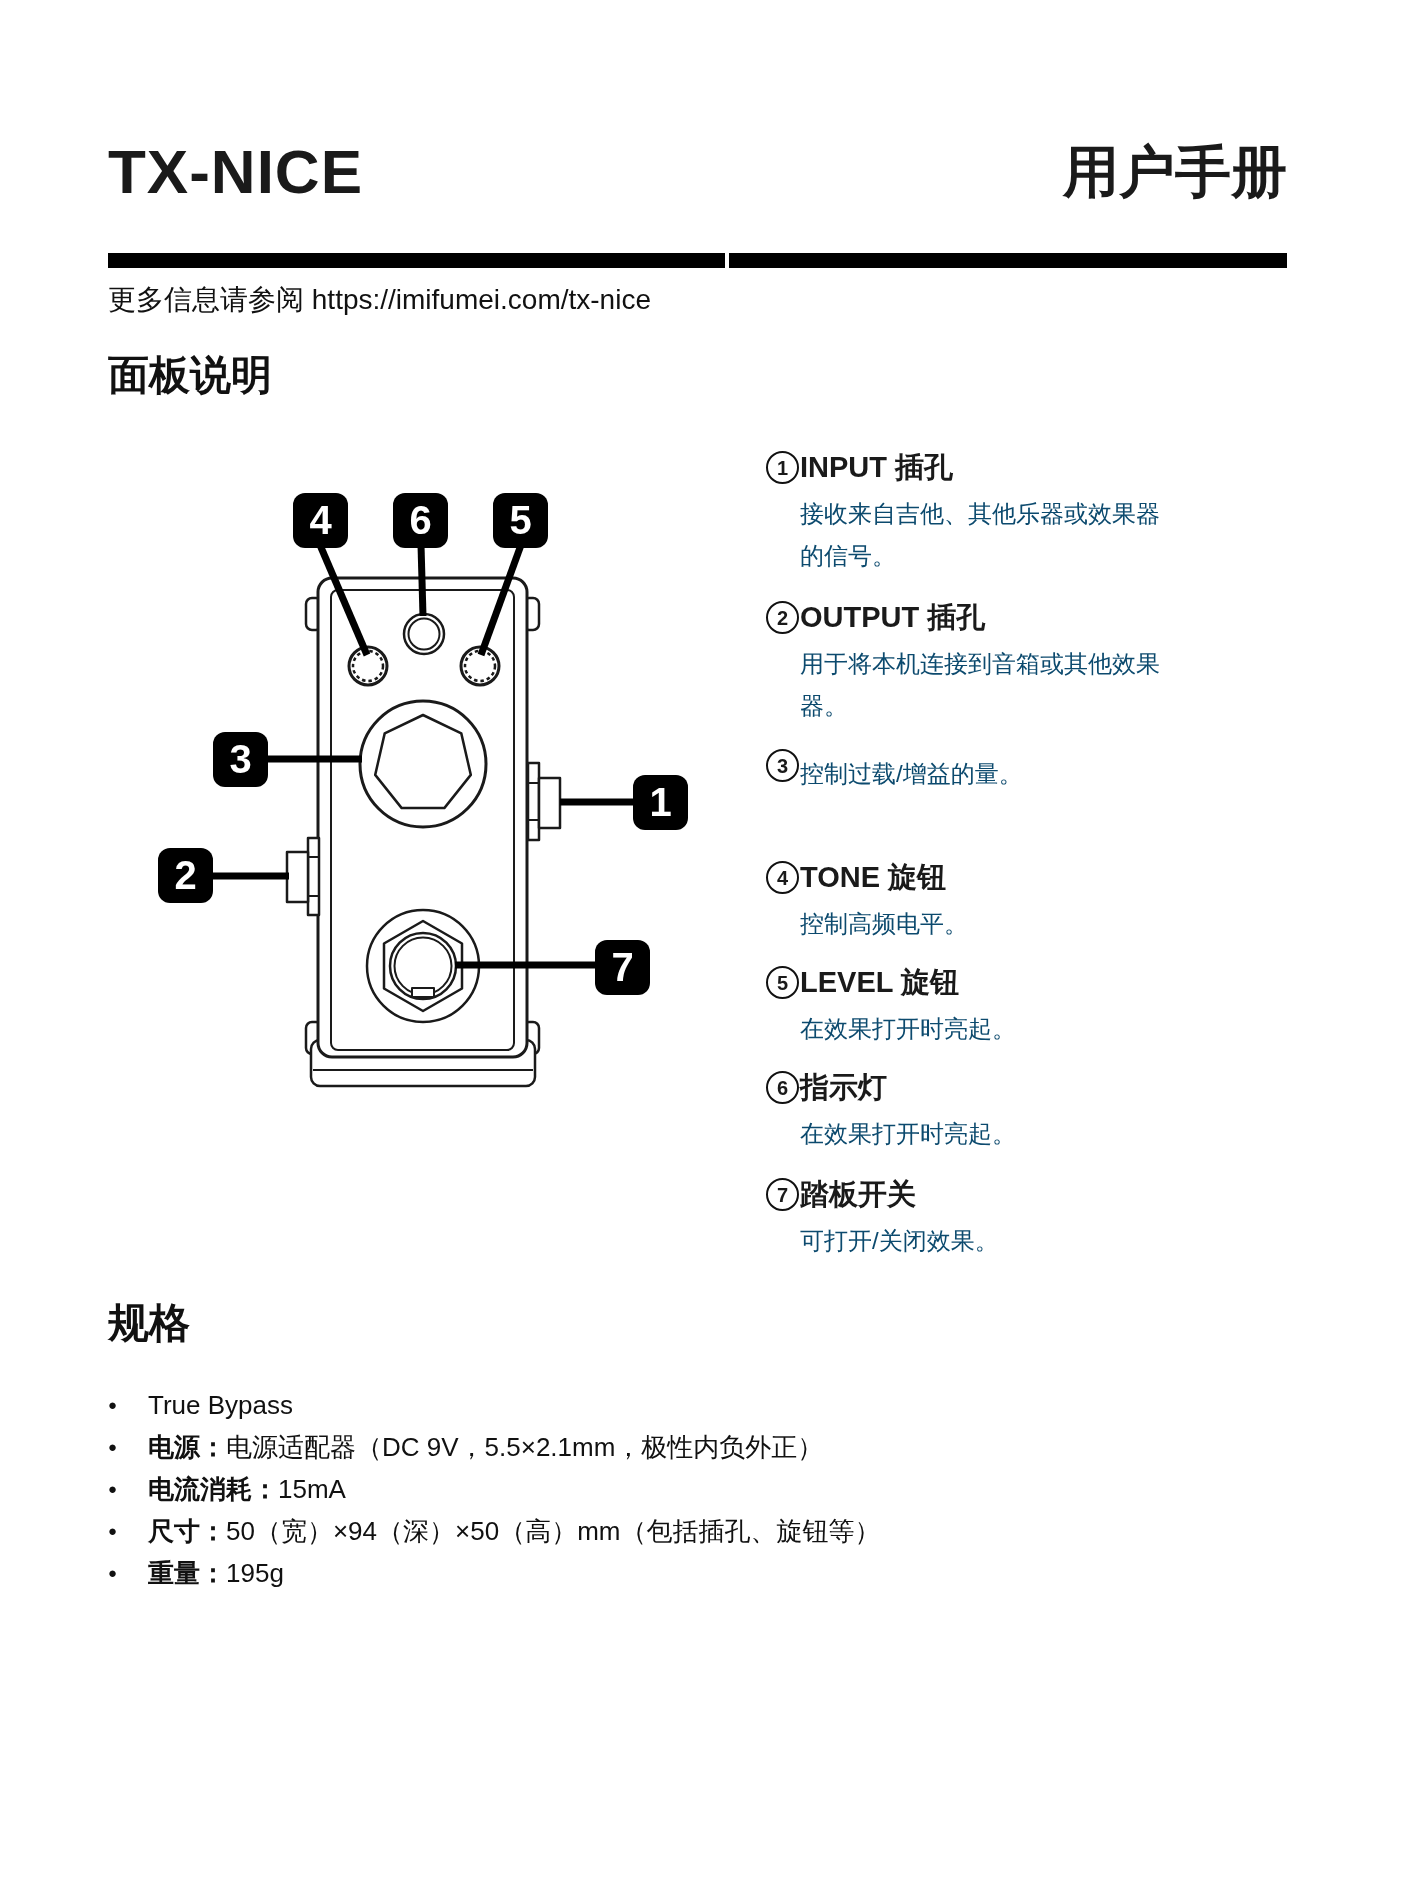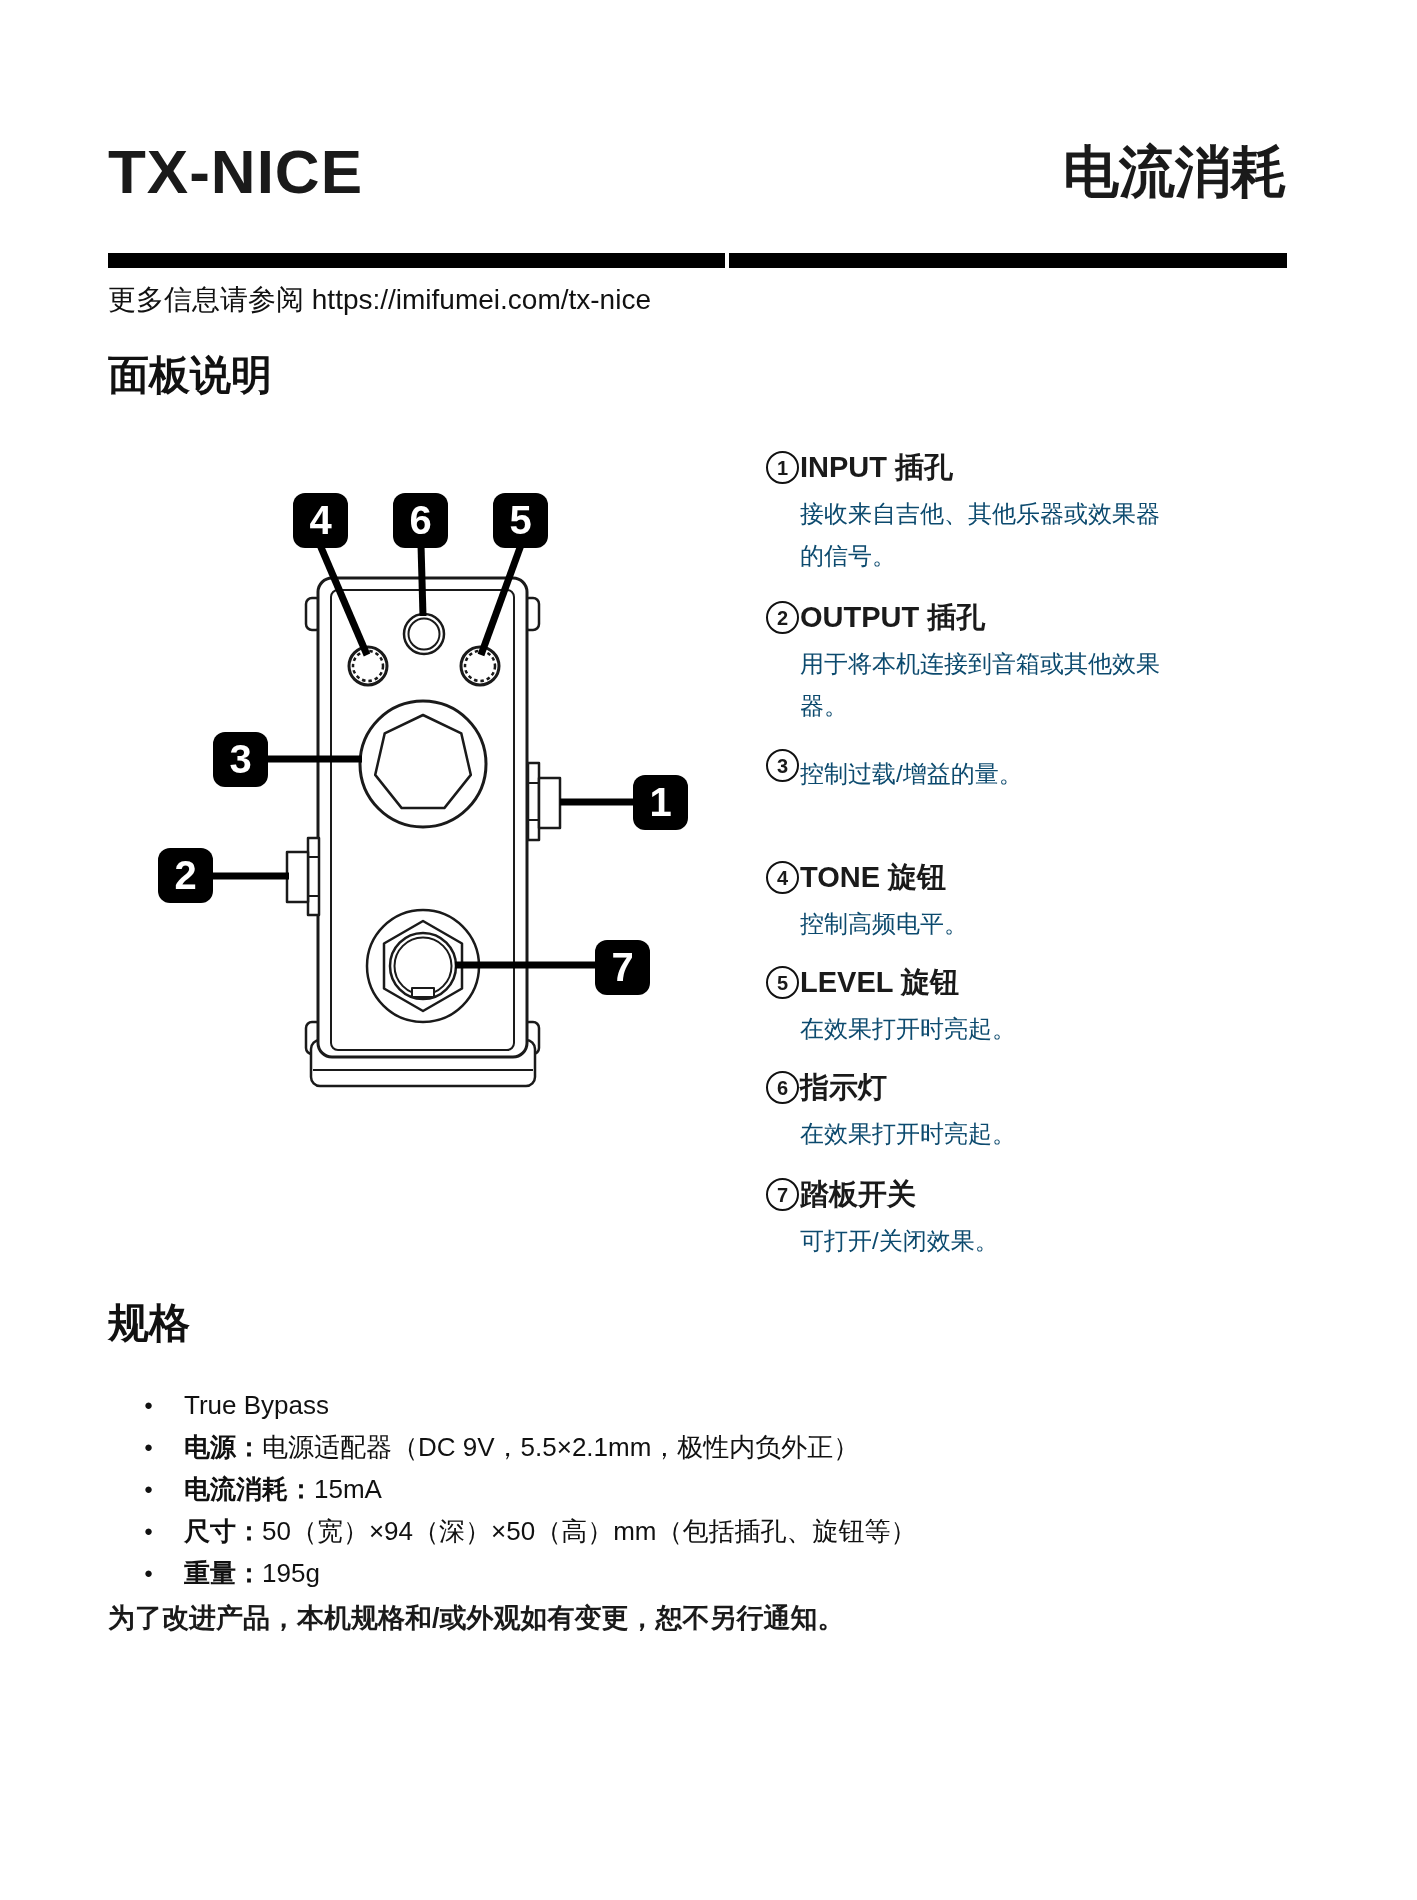--- a/index.html
+++ b/index.html
@@ -43,34 +43,34 @@
                 display:flex; align-items:center; justify-content:center; }
   .num-circle span { font-size:20px; font-weight:700; line-height:20px; }
   .list-item h3 { margin-left:34px; font-size:29px; font-weight:700; line-height:38px; }
   .list-item p { margin-left:34px; margin-top:7px; width:368px;
                  font-size:24px; line-height:42px; color:#0c4a6e;
                  word-break:break-all; overflow-wrap:anywhere; }
   .li-1 { top:448px; } .li-2 { top:598px; } .li-3 { top:746px; }
   .li-4 { top:858px; } .li-5 { top:963px; } .li-6 { top:1068px; } .li-7 { top:1175px; }
 
   
-  .specs-list { position:absolute; left:108px; top:1384px; width:1200px; list-style:none;margin-left:36px; }
+  .specs-list { position:absolute; left:108px; top:1384px; width:1200px; list-style:none; }
   .specs-list li { font-size:26px; line-height:42px; color:#111; }
   .specs-list li .dot { display:inline-block; width:40px; font-size:15px; vertical-align:4px; }
   .specs-list li b { font-weight:700; }
   .spec-note { position:absolute; left:108px; top:1600px; font-size:27px; font-weight:700; line-height:36px; }
 </style>
 </head>
 <body>
 
 <div class="page">
 
   <div class="header-row">
     <div class="title">TX-NICE</div>
-    <div class="subtitle">电流消耗</div>
+    <div class="subtitle">用户手册</div>
   </div>
   <div class="header-bar"></div>
   <div class="info-line">更多信息请参阅  https://imifumei.com/tx-nice</div>
 
   <div class="sec-heading sec-panel">面板说明</div>
 
   <svg class="diagram" viewBox="0 0 1417 1900" fill="none" stroke="#1a1a1a" stroke-linejoin="round">
 
     <rect x="306" y="598" width="16" height="32" rx="6" stroke-width="2.5" fill="#fff"></rect>
     <rect x="523" y="598" width="16" height="32" rx="6" stroke-width="2.5" fill="#fff"></rect>
@@ -205,15 +205,14 @@
   <div class="sec-heading sec-specs">规格</div>
 
   <ul class="specs-list">
     <li><span class="dot">●</span><b></b><span>True Bypass</span></li>
     <li><span class="dot">●</span><b>电源：</b><span>电源适配器（DC 9V，5.5×2.1mm，极性内负外正）</span></li>
     <li><span class="dot">●</span><b>电流消耗：</b><span>15mA</span></li>
     <li><span class="dot">●</span><b>尺寸：</b><span>50（宽）×94（深）×50（高）mm（包括插孔、旋钮等）</span></li>
     <li><span class="dot">●</span><b>重量：</b><span>195g</span></li>
   </ul>
 
-  <div class="spec-note">为了改进产品，本机规格和/或外观如有变更，恕不另行通知。</div>
 
 </div>
 
 </body></html>

